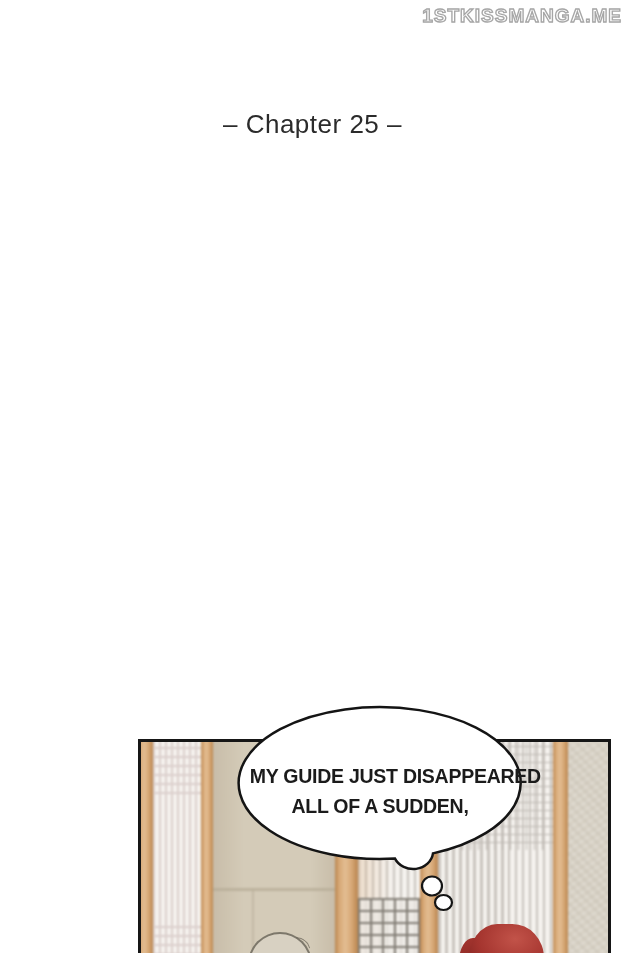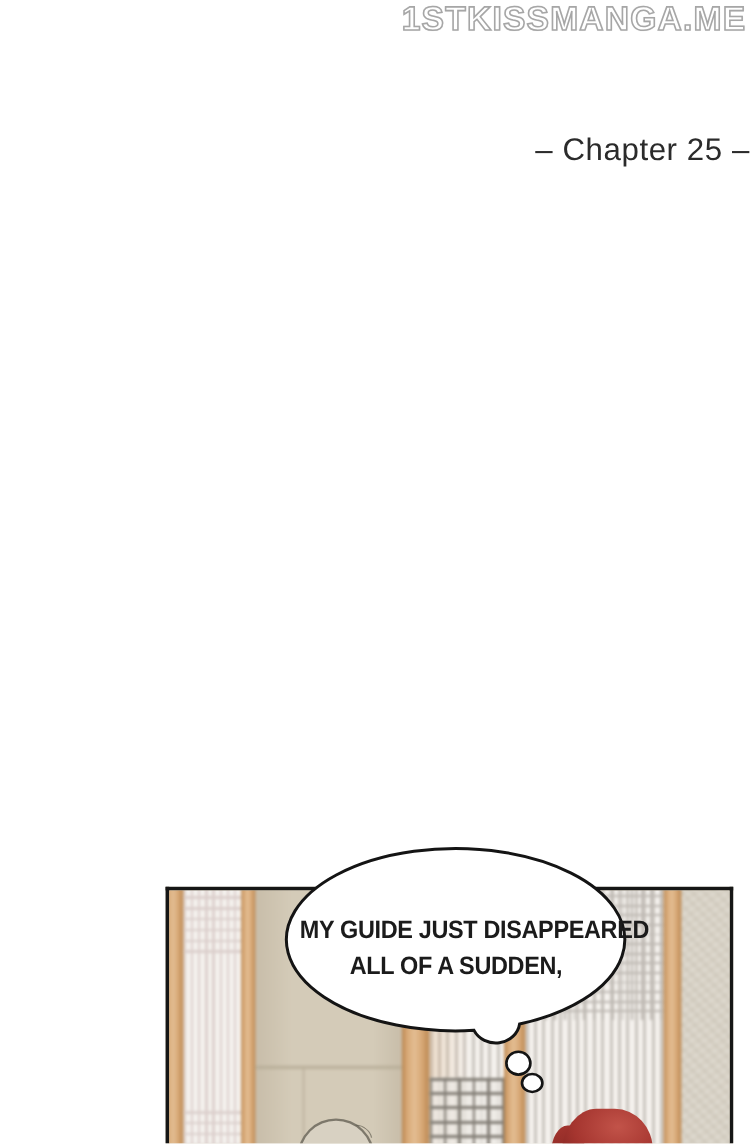--- a/index.html
+++ b/index.html
@@ -7,31 +7,31 @@
     width:625px;height:953px;overflow:hidden;
     background:var(--page-bg,#ffffff);
     font-family:"Liberation Sans","DejaVu Sans",sans-serif;
     position:relative;
   }
   .page{position:absolute;inset:0;width:625px;height:953px;overflow:hidden;background:var(--page-bg,#ffffff);}
 
   
   .watermark{
     position:absolute;top:0;right:3px;height:32px;line-height:32px;
-    font-size:28px;font-weight:800;letter-spacing:1px;
+    font-size:19px;font-weight:800;letter-spacing:1px;
     color:var(--watermark-fill,#ffffff);
     -webkit-text-stroke:1.3px var(--watermark-outline,#a6a6a6);
     text-shadow:0 0 1px var(--watermark-outline,#a6a6a6);
     white-space:nowrap;
   }
 
   
   .chapter-title{
     position:absolute;top:107px;left:0;width:100%;
-    text-align:right;font-size:26px;line-height:34px;font-weight:400;
+    text-align:center;font-size:26px;line-height:34px;font-weight:400;
     letter-spacing:0.5px;color:var(--title-text,#2b2b2b);
   }
 
   
   .panel{
     position:absolute;left:138px;top:739px;width:467px;height:228px;
     border:3px solid var(--panel-border,#161616);border-bottom:none;
     overflow:hidden;background:var(--wall-beige,#d4cbb8);
   }
   .scene{position:absolute;left:-4px;top:-4px;width:475px;height:236px;filter:blur(1.3px);}

